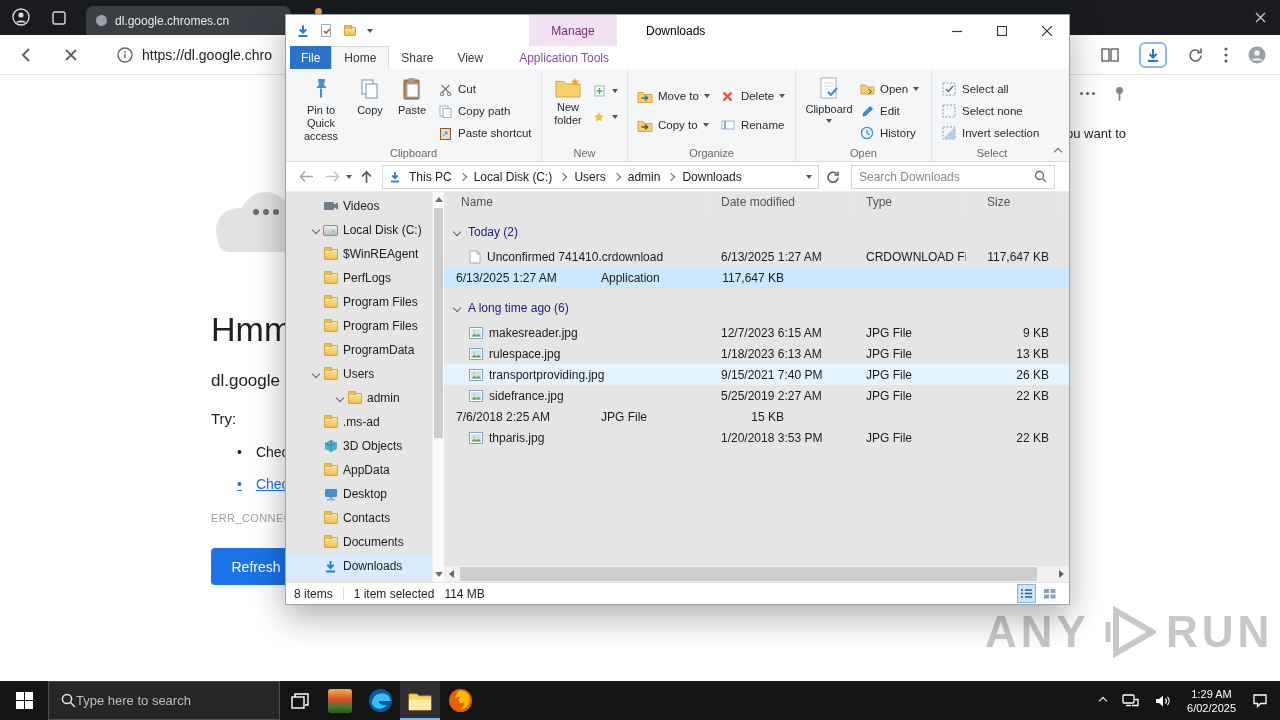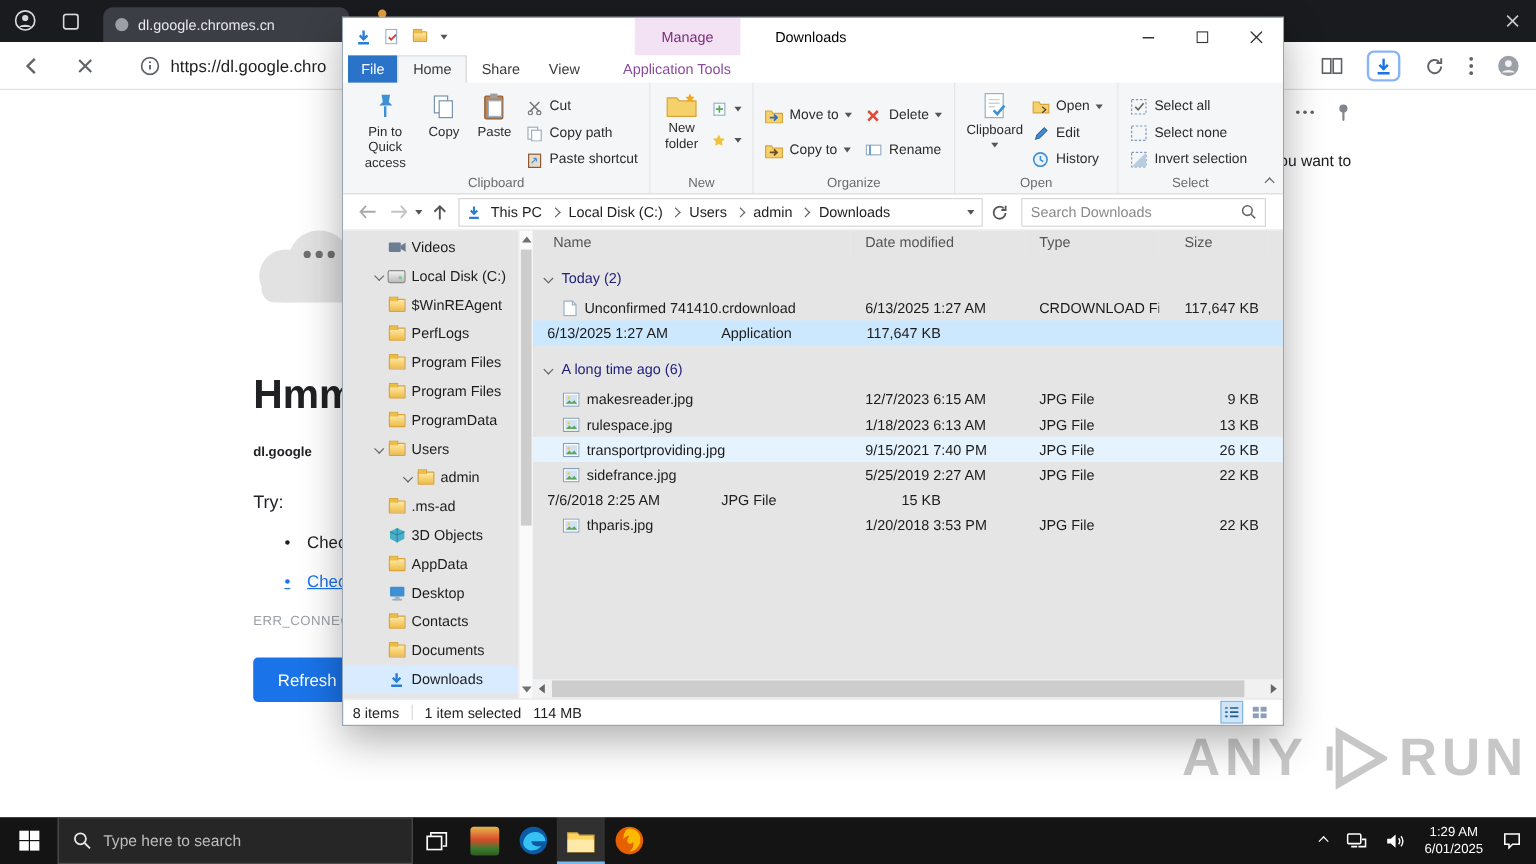--- a/index.html
+++ b/index.html
@@ -23,22 +23,22 @@
 .b-title{left:0;top:0;width:1280px;height:35px;background:#191b1f;z-index:1}
 .b-tab{position:absolute;left:86px;top:6px;width:205px;height:29px;background:#3b3e45;border-radius:8px 8px 0 0;display:flex;align-items:center;gap:8px;padding:0 10px;color:#e6e8ec;font-size:12px;white-space:nowrap;overflow:hidden}
 .favi{width:11px;height:11px;border-radius:50%;background:#9aa0a6;flex:0 0 auto}
 .odot{left:315px;top:8px;width:7px;height:7px;border-radius:50%;background:#e8a33d}
 .b-toolbar{left:0;top:35px;width:1280px;height:40px;background:#fff;border-bottom:1px solid #e0e0e0;z-index:1}
 .bt-url{position:absolute;left:142px;top:0;height:40px;display:flex;align-items:center;font-size:14px;color:#202124}
 .bt-right{position:absolute;right:14px;top:0;height:40px;display:flex;align-items:center;gap:20px}
 .dl-hi{border:2px solid #8ab4f8;border-radius:6px;padding:3px 4px}
 
 
-.err-h1{left:211px;top:310px;font-size:34px;font-weight:700;color:#202124;z-index:1}
-.err-site{left:211px;top:371px;font-size:11px;font-weight:700;color:#202124;z-index:1}
+.err-h1{left:211px;top:310px;font-size:34px;font-weight:400;color:#202124;z-index:1}
+.err-site{left:211px;top:371px;font-size:17px;font-weight:400;color:#202124;z-index:1}
 .err-try{left:211px;top:410px;font-size:15px;color:#202124;z-index:1}
 .err-b{left:237px;font-size:14px;color:#202124;z-index:1}
 .err-b::before{content:"•";margin-right:14px}
 .err-b.link{color:#1a73e8;text-decoration:underline}
 .err-code{left:211px;top:512px;font-size:11px;color:#9aa0a6;letter-spacing:.4px;z-index:1}
 .err-btn{left:211px;top:548px;width:90px;height:37px;background:#1a73e8;color:#fff;border:none;border-radius:4px;font-size:14px;z-index:1}
 .frag-text{left:1066px;top:126px;font-size:13px;color:#202124;z-index:1}
 .frag-dots{left:1080px;top:92px;display:flex;gap:3px;z-index:1}
 .frag-dots i{width:3px;height:3px;border-radius:50%;background:#5f6368}
 
@@ -115,21 +115,21 @@
 .ex-status{height:22px;border-top:1px solid #e3e3e3;display:flex;align-items:center;font-size:12px;color:#222;padding:0 8px;gap:10px;flex:0 0 auto}
 .vsep{width:1px;height:13px;background:#d9d9d9}
 .vt{width:19px;height:19px;border:1px solid transparent;display:flex;align-items:center;justify-content:center;margin-left:4px}
 .vt.active{background:#cfe5f7;border-color:#84b6e0}
 .vt:last-child{margin-right:2px}
 .statusright{margin-left:auto;display:flex;align-items:center}
 
 
 .taskbar{left:0;top:681px;width:1280px;height:39px;background:#141414;display:flex;align-items:stretch;z-index:40}
 .tb-start{width:48px;display:flex;align-items:center;justify-content:center}
-.tb-search{width:296px;background:#262626;border:1px solid #4e4e4e;display:flex;align-items:center;gap:10px;padding:0 12px}
+.tb-search{width:232px;background:#262626;border:1px solid #4e4e4e;display:flex;align-items:center;padding:0 12px}
 .tb-search input{flex:1;background:transparent;border:none;outline:none;color:#cfcfcf;font-size:13px;min-width:0}
 .tb-search input::placeholder{color:#bdbdbd}
 .tb-ic{width:40px;display:flex;align-items:center;justify-content:center}
 .tb-ic.active{background:rgba(255,255,255,.12);box-shadow:inset 0 -2px 0 #76b9ed}
 .tulips{width:24px;height:24px;border-radius:3px;background:linear-gradient(180deg,#e8b64c 0%,#d84b2a 45%,#3e7b2f 75%,#2c5a1f 100%)}
 .tray{margin-left:auto;display:flex;align-items:center;gap:16px;padding-right:12px;color:#fff}
 .clockbox{text-align:center;font-size:11px;line-height:14px;color:#fff}
 
 
 .wm{left:985px;top:606px;display:flex;align-items:center;gap:10px;color:#c7c7c7;font-weight:700;font-size:44px;letter-spacing:4px;z-index:3;op​acity:.9}
@@ -940,21 +940,21 @@
           </svg>
       </span>
       <span>
         <svg width="16" height="14">
             <path d="M1 5h3l4-3.5v11L4 9H1z" fill="#fff"></path>
             <path d="M10.5 4.5a4 4 0 0 1 0 5M12.5 2.8a6.5 6.5 0 0 1 0 8.4" stroke="#fff" fill="none" stroke-width="1.2"></path>
           </svg>
       </span>
       <span class="clockbox">
         <div>1:29 AM</div>
-        <div>6/01/2025</div>
+        <div>6/02/2025</div>
       </span>
       <span>
         <svg width="16" height="15">
             <path d="M2 2h12v8.5H8.5l-3 3v-3H2z" fill="none" stroke="#fff" stroke-width="1.3"></path>
           </svg>
       </span>
     </div>
   </div>
 
 </div>

